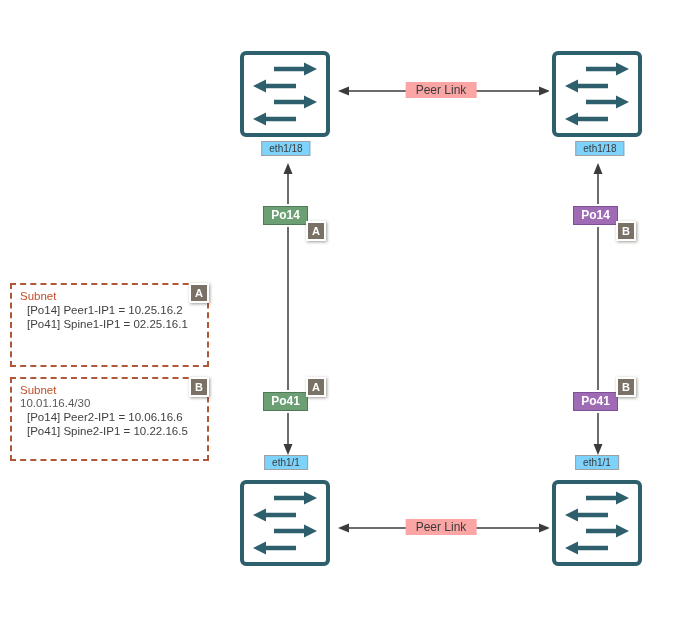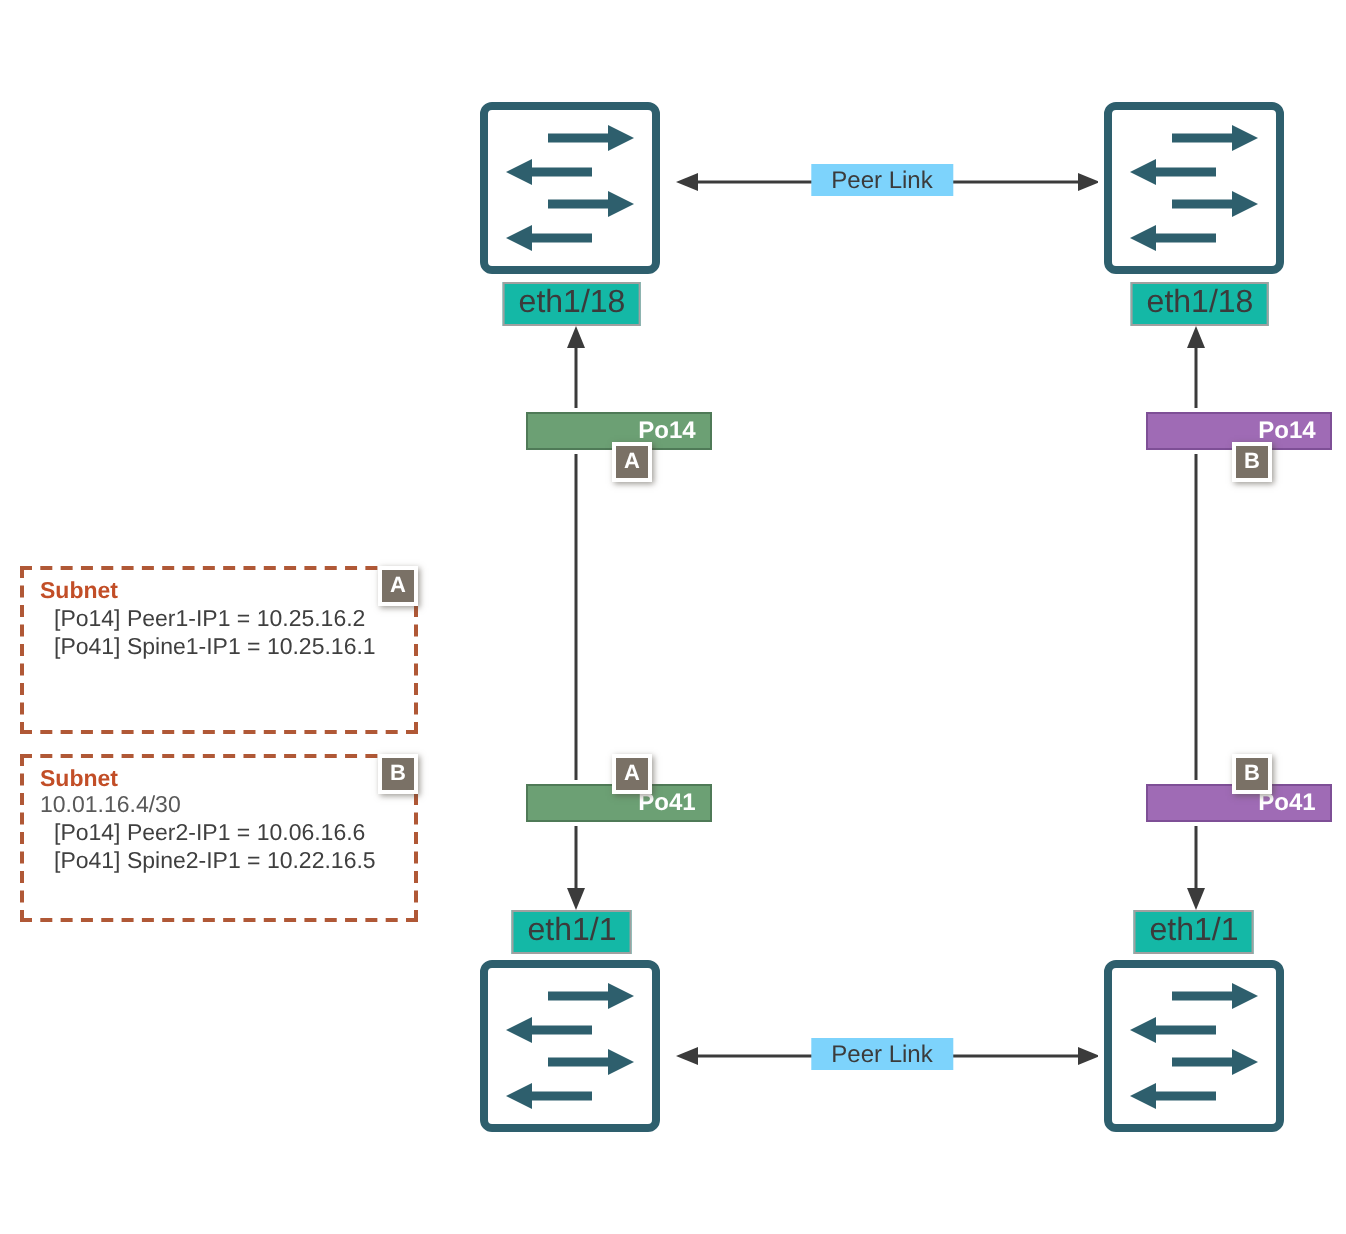--- a/index.html
+++ b/index.html
@@ -13,51 +13,51 @@
   
   .switch{
     position:absolute;width:82px;height:78px;background:#fff;
     border:4px solid #2E5F6D;border-radius:6px;box-shadow:0 0 0 3px #fff;
     z-index:2;
   }
   .switch svg{display:block;}
 
   
   .port-label{
-    position:absolute;transform:translateX(-50%);background:#14b8a6;
-    border:1px solid #a0a0a0;color:#3b3b3b;font-size:16px;
+    position:absolute;transform:translateX(-50%);background:#7dd3fc;
+    border:1px solid #a0a0a0;color:#3b3b3b;font-size:10px;
     padding:1px 7px;white-space:nowrap;z-index:3;
   }
   
   .peerlink-label{
-    position:absolute;transform:translateX(-50%);background:#7dd3fc;
+    position:absolute;transform:translateX(-50%);background:#fca5a5;
     color:#3b3b3b;font-size:12px;padding:1px 10px;white-space:nowrap;z-index:3;
   }
 
   
   .po{
     position:absolute;width:43px;height:17px;line-height:17px;text-align:center;
-    color:#fff;font-size:12px;font-weight:bold;box-shadow:0 0 0 2px #fff;z-index:3;padding-left:48px;
+    color:#fff;font-size:12px;font-weight:bold;box-shadow:0 0 0 2px #fff;z-index:3;
   }
   .po.green{background:#6CA074;border:1px solid #4F7A57;}
   .po.purple{background:#9F6BB5;border:1px solid #7E4F96;}
 
   
   .zone{
     position:absolute;width:16px;height:16px;line-height:16px;text-align:center;
     background:#7A7166;color:#fff;font-size:11px;font-weight:bold;
     border:2px solid #fff;box-shadow:1px 1px 3px rgba(80,75,65,.55);z-index:4;
   }
 
   
   .subnet{
     position:absolute;left:10px;width:187px;height:75px;background:#fff;
     border:2px dashed #B05836;z-index:2;padding:5px 0 0 8px;box-sizing:content-box;
   }
-  .subnet .title{color:#C24E27;font-weight:bold;font-size:11.5px;line-height:1.15;}
+  .subnet .title{color:#C24E27;font-weight:normal;font-size:11.5px;line-height:1.15;}
   .subnet .cidr{color:#595959;font-size:11.5px;line-height:1.15;}
   .subnet .entries{margin-top:1px;padding-left:7px;color:#3f3f3f;font-size:11.5px;line-height:1.2;}
   .subnet .zone{top:-2px;right:-2px;left:auto;box-shadow:1px 1px 3px rgba(80,75,65,.55);}
 </style>
 </head>
 <body>
 
 <div id="stage">
 
   <svg id="connectors" width="673" height="617" viewBox="0 0 673 617">
@@ -156,21 +156,21 @@
   <div class="zone" style="left:306px;top:377px;">A</div>
 
   <div class="po purple" style="left:573px;top:392px;">Po41</div>
   <div class="zone" style="left:616px;top:377px;">B</div>
 
   <div class="subnet" style="top:283px;">
     <div class="zone">A</div>
     <div class="title">Subnet</div>
     <div class="entries">
       <div>[Po14] Peer1-IP1 = 10.25.16.2</div>
-      <div>[Po41] Spine1-IP1 = 10.25.16.1</div>
+      <div>[Po41] Spine1-IP1 = 02.25.16.1</div>
     </div>
   </div>
 
   <div class="subnet" style="top:377px;">
     <div class="zone">B</div>
     <div class="title">Subnet</div>
     <div class="cidr">10.01.16.4/30</div>
     <div class="entries">
       <div>[Po14] Peer2-IP1 = 10.06.16.6</div>
       <div>[Po41] Spine2-IP1 = 10.22.16.5</div>

